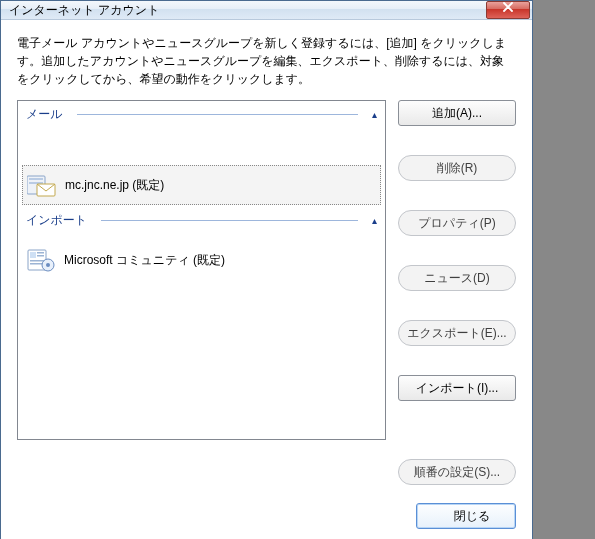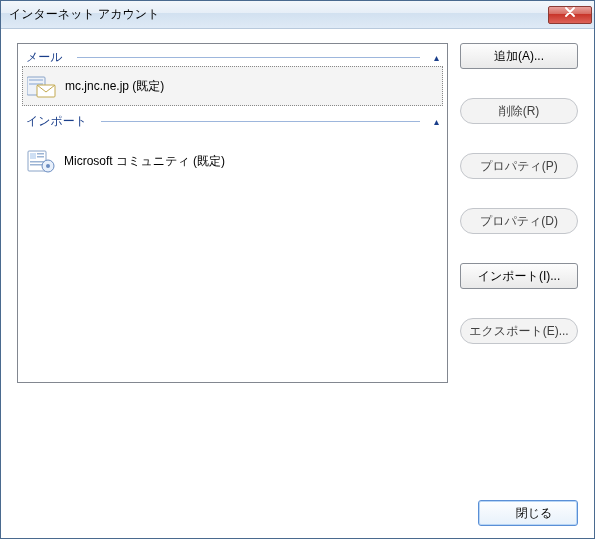--- a/index.html
+++ b/index.html
@@ -5,21 +5,21 @@
   * { box-sizing: border-box; }
   body {
     margin: 0;
     font-family: "Meiryo UI", "MS UI Gothic", sans-serif;
     font-size: 12px;
     background: #888;
     width: 595px;
     height: 539px;
   }
   .window {
-    width: 595px;
+    width: 533px;
     height: 539px;
     background: #fff;
     border: 1px solid #4a6a8f;
     display: flex;
     flex-direction: column;
   }
   .titlebar {
     height: 28px;
     background: linear-gradient(to bottom, #f3f7fb 0%, #e6eef7 45%, #d2e1f0 46%, #dfeaf6 100%);
     border-bottom: 1px solid #b8c9dc;
@@ -88,20 +88,21 @@
   }
   .group-header .chev {
     color: #1a3e8a;
     font-size: 10px;
   }
   .item {
     display: flex;
     align-items: center;
     padding: 4px 6px 4px 4px;
     gap: 8px;
+    margin-top: 42px;
   }
   .item.selected {
     border: 1px dotted #888;
     background: #f4f4f4;
   }
   .icon-box {
     width: 30px;
     height: 30px;
     flex-shrink: 0;
     display:flex;align-items:center;justify-content:center;
@@ -158,20 +159,21 @@
     <div class="title-text">インターネット アカウント</div>
     <div class="close-btn">
       <svg width="12" height="10" viewBox="0 0 12 10">
         <path d="M2 1 L10 9 M10 1 L2 9" stroke="#fff" stroke-width="1.8" stroke-linecap="round"></path>
       </svg>
     </div>
   </div>
 
   <div class="body">
 
+    <div class="instructions">電子メール アカウントやニュースグループを新しく登録するには、[追加] をクリックします。追加したアカウントやニュースグループを編集、エクスポート、削除するには、対象をクリックしてから、希望の動作をクリックします。</div>
 
     <div class="main-row">
 
       <div class="list-pane">
 
         <div class="group-header">
           <span>メール</span>
           <span class="line"></span>
           <span class="chev">▴</span>
         </div>
@@ -214,24 +216,25 @@
             <div class="item-title">Microsoft コミュニティ (既定)</div>
           </div>
         </div>
 
       </div>
 
       <div class="side-buttons">
         <button class="btn">追加(A)...</button>
         <button class="btn disabled">削除(R)</button>
         <button class="btn disabled">プロパティ(P)</button>
-        <button class="btn disabled">プロパティ(D)</button>
+        <button class="btn disabled">ニュース(D)</button>
+        <button class="btn disabled">エクスポート(E)...</button>
         <button class="btn">インポート(I)...</button>
-        <button class="btn disabled">エクスポート(E)...</button>
         <div class="spacer"></div>
+        <button class="btn disabled">順番の設定(S)...</button>
       </div>
 
     </div>
 
     <div class="footer">
       <button class="btn">閉じる</button>
     </div>
 
   </div>
 </div>

